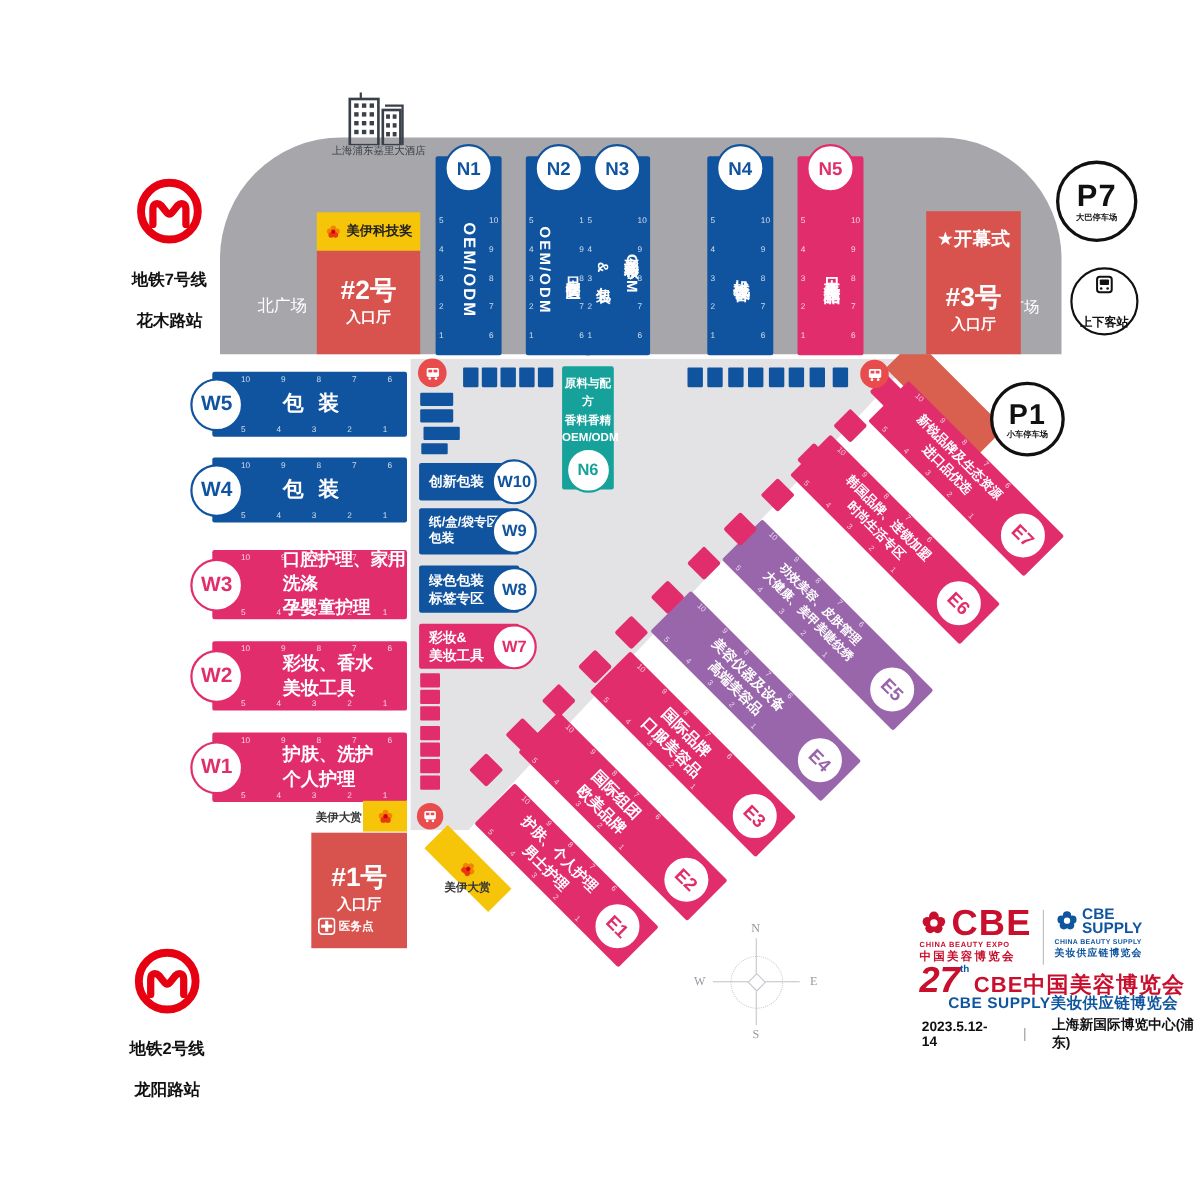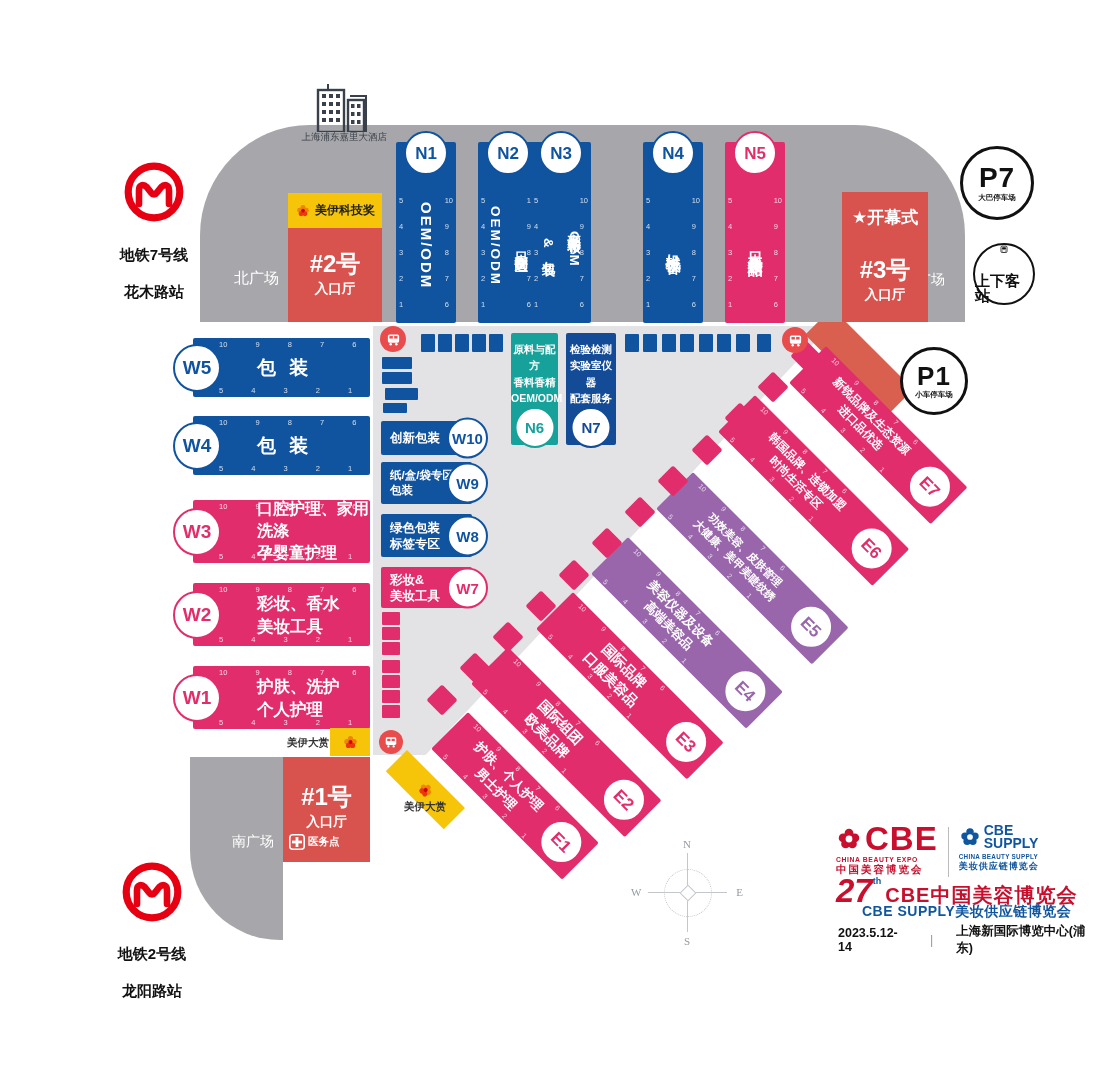--- a/index.html
+++ b/index.html
@@ -95,23 +95,20 @@
   .date-sep{color:#999;font-weight:normal}
 </style>
 </head>
 <body>
 
 <div class="stage">
 
   <div class="abs plaza" style="left:200px;top:125px;width:765px;height:197px;border-radius:110px 110px 0 0">
     <div class="plaza-label" style="left:34px;top:144px;font-size:15px">北广场</div>
     <div class="plaza-label" style="left:703px;top:146px;font-size:14px">东广场</div>
-  </div>
-  <div class="abs plaza" style="left:190px;top:757px;width:93px;height:183px;border-radius:0 0 0 90px">
-    <div class="plaza-label" style="left:42px;top:76px;font-size:14px">南广场</div>
   </div>
   <div class="abs floor-tri"></div>
   <div class="abs diag-strip"></div>
 
   <div class="abs" style="left:310px;top:82px;z-index:4">
     <svg width="64" height="50" viewBox="0 0 64 50">
       <line x1="18" y1="8" x2="18" y2="2" stroke="#3a4049" stroke-width="2"></line>
       <rect x="8" y="8" width="26" height="42" fill="none" stroke="#3a4049" stroke-width="2.4"></rect>
       <g fill="#3a4049">
         <rect x="12" y="12" width="4" height="4"></rect>
@@ -356,28 +353,20 @@
   </div>
 
   <div class="abs hall-c" style="left:511px;width:47px;background:var(--teal)">
     <div class="ctext">原料与配方
 香料香精
 OEM/ODM</div>
     <div class="idc cidc" style="border-color:var(--teal);color:var(--teal)">
         <span>N6</span>
       </div>
   </div>
-  <div class="abs hall-c" style="left:566px;width:50px;background:var(--navy)">
-    <div class="ctext">检验检测
-实验室仪器
-配套服务</div>
-    <div class="idc cidc" style="border-color:var(--navy);color:var(--navy)">
-        <span>N7</span>
-      </div>
-  </div>
 
   <div class="abs hall-e" style="left:468px;top:712px;width:185px;background:var(--pink)">
     <div class="enr" style="top:1px">10 9 8 7 6</div>
     <div class="etext" style="font-size:13px">护肤、个人护理
 男士护理</div>
     <div class="idc eidc" style="border-color:var(--pink);color:var(--pink)">
         <span>E1</span>
       </div>
     <div class="enr" style="bottom:1px">5 4 3 2 1</div>
   </div>
@@ -531,21 +520,21 @@
     <span class="pid">P7</span>
     <span class="plbl">大巴停车场</span>
   </div>
   <div class="abs idc pkc" style="left:973px;top:243px;width:58px;height:58px;border-width:2.5px">
     <svg width="20" height="20" viewBox="0 0 24 24">
       <rect x="4" y="3" width="16" height="17" rx="3" fill="none" stroke="#111" stroke-width="2.2"></rect>
       <rect x="7" y="6" width="10" height="6" rx="1" fill="#111"></rect>
       <circle cx="8.5" cy="16" r="1.4" fill="#111"></circle>
         <circle cx="15.5" cy="16" r="1.4" fill="#111"></circle>
     </svg>
-    <span style="font-size:15px;font-weight:bold;margin-top:19px">上下客站</span>
+    <span style="font-size:11px;font-weight:bold;margin-top:19px">上下客站</span>
   </div>
   <div class="abs idc pkc" style="left:900px;top:347px;width:62px;height:62px">
     <span class="pid" style="font-size:26px">P1</span>
     <span class="plbl">小车停车场</span>
   </div>
 
   <div class="abs compass">
     <div class="cp-line-v"></div>
     <div class="cp-line-h"></div>
     <div class="cp-circle"></div>

